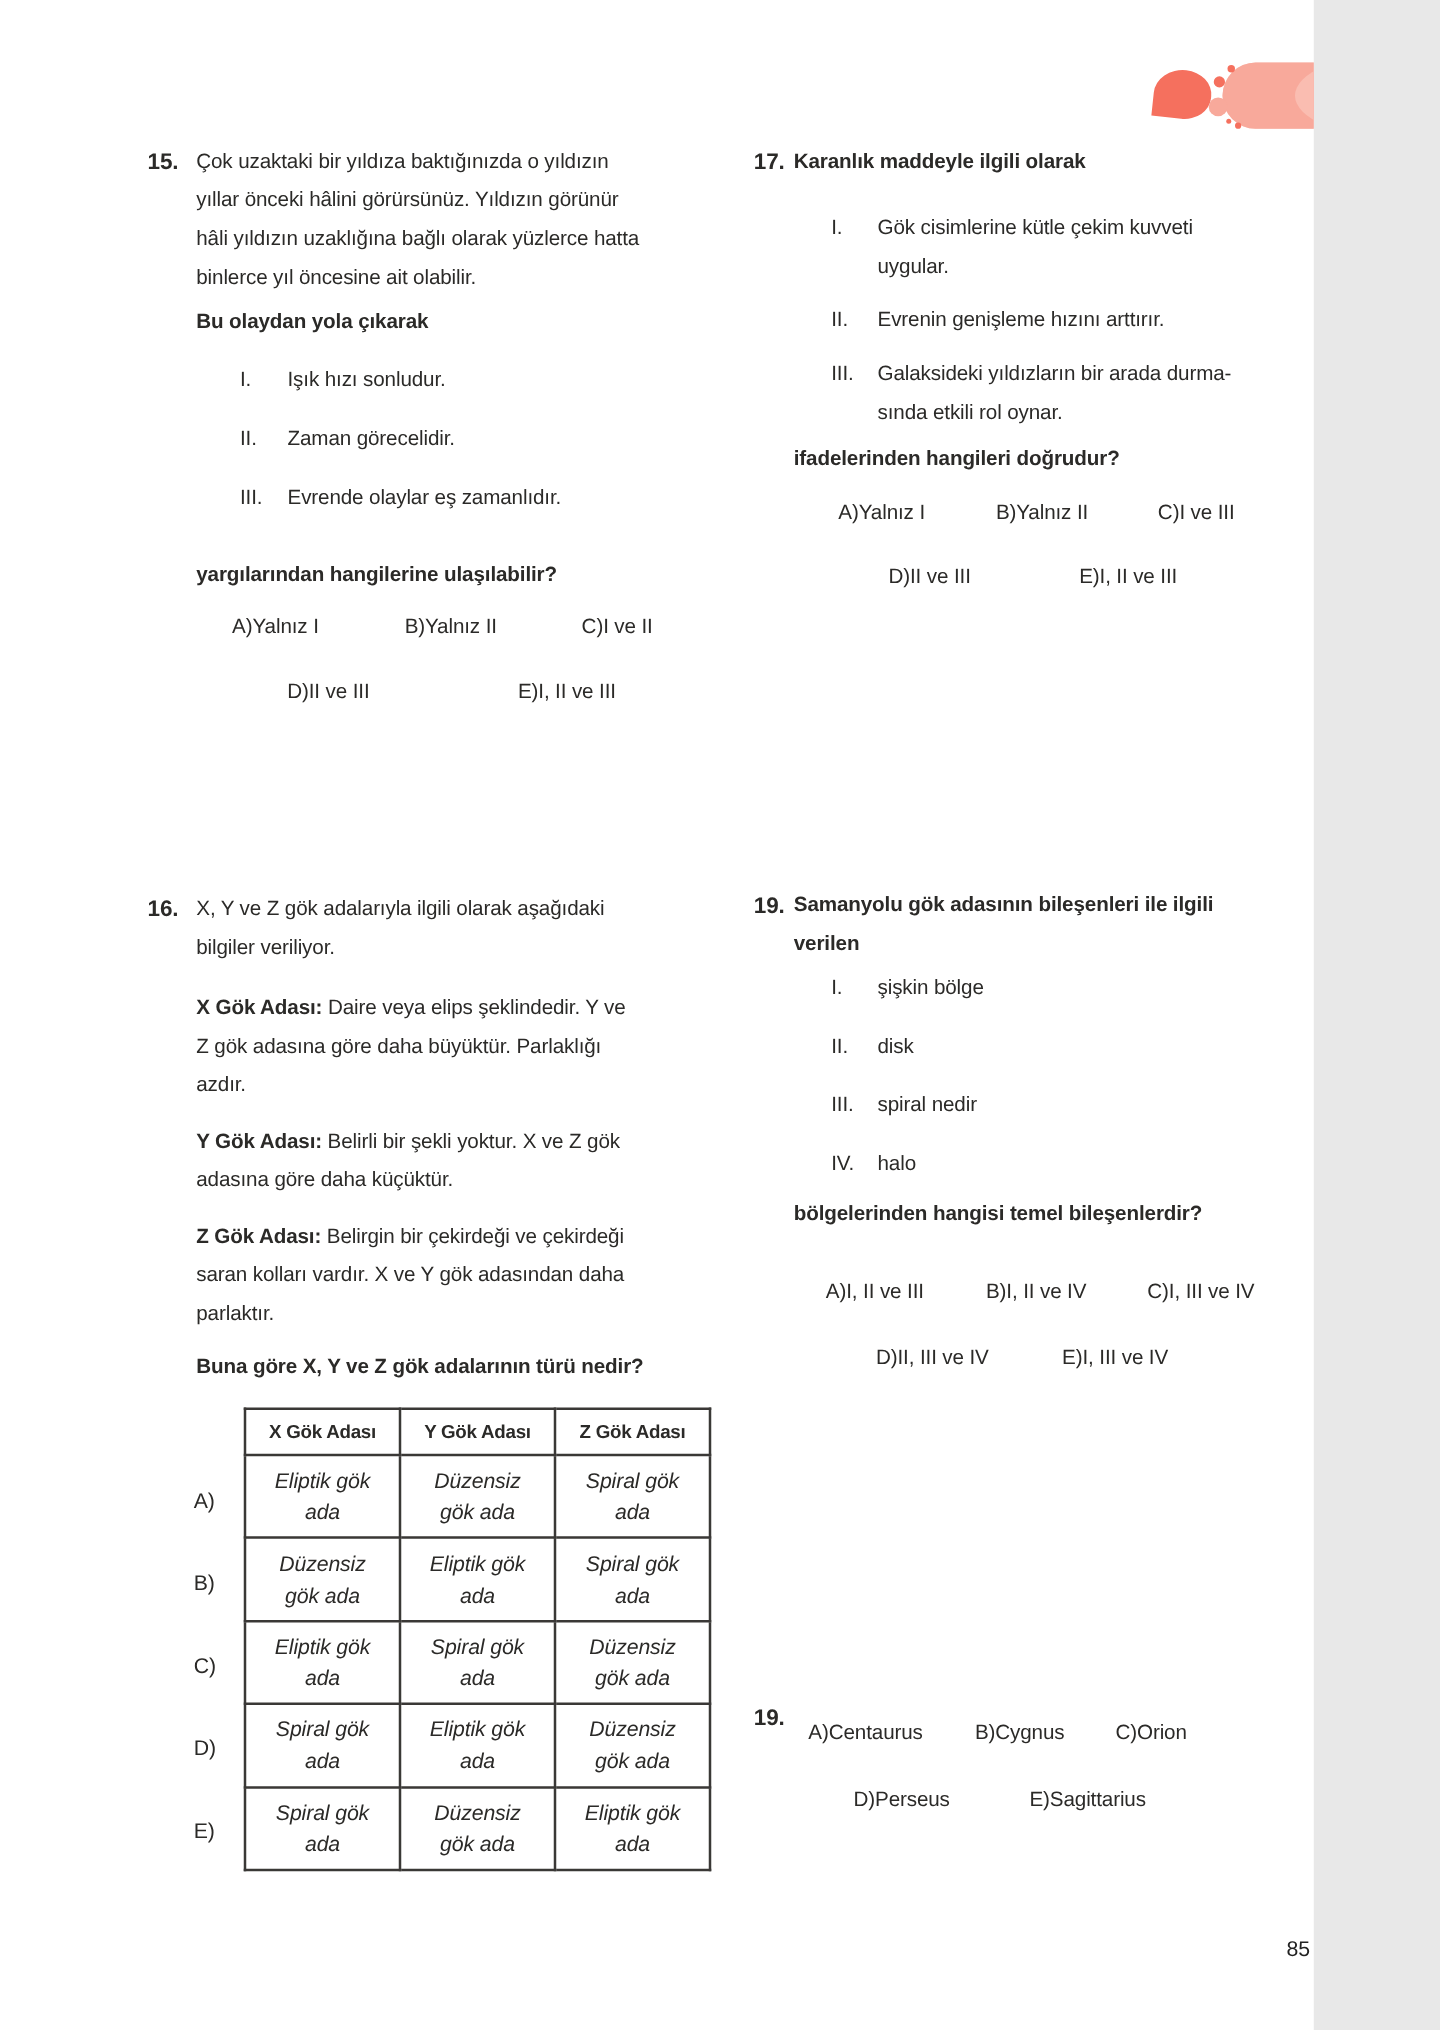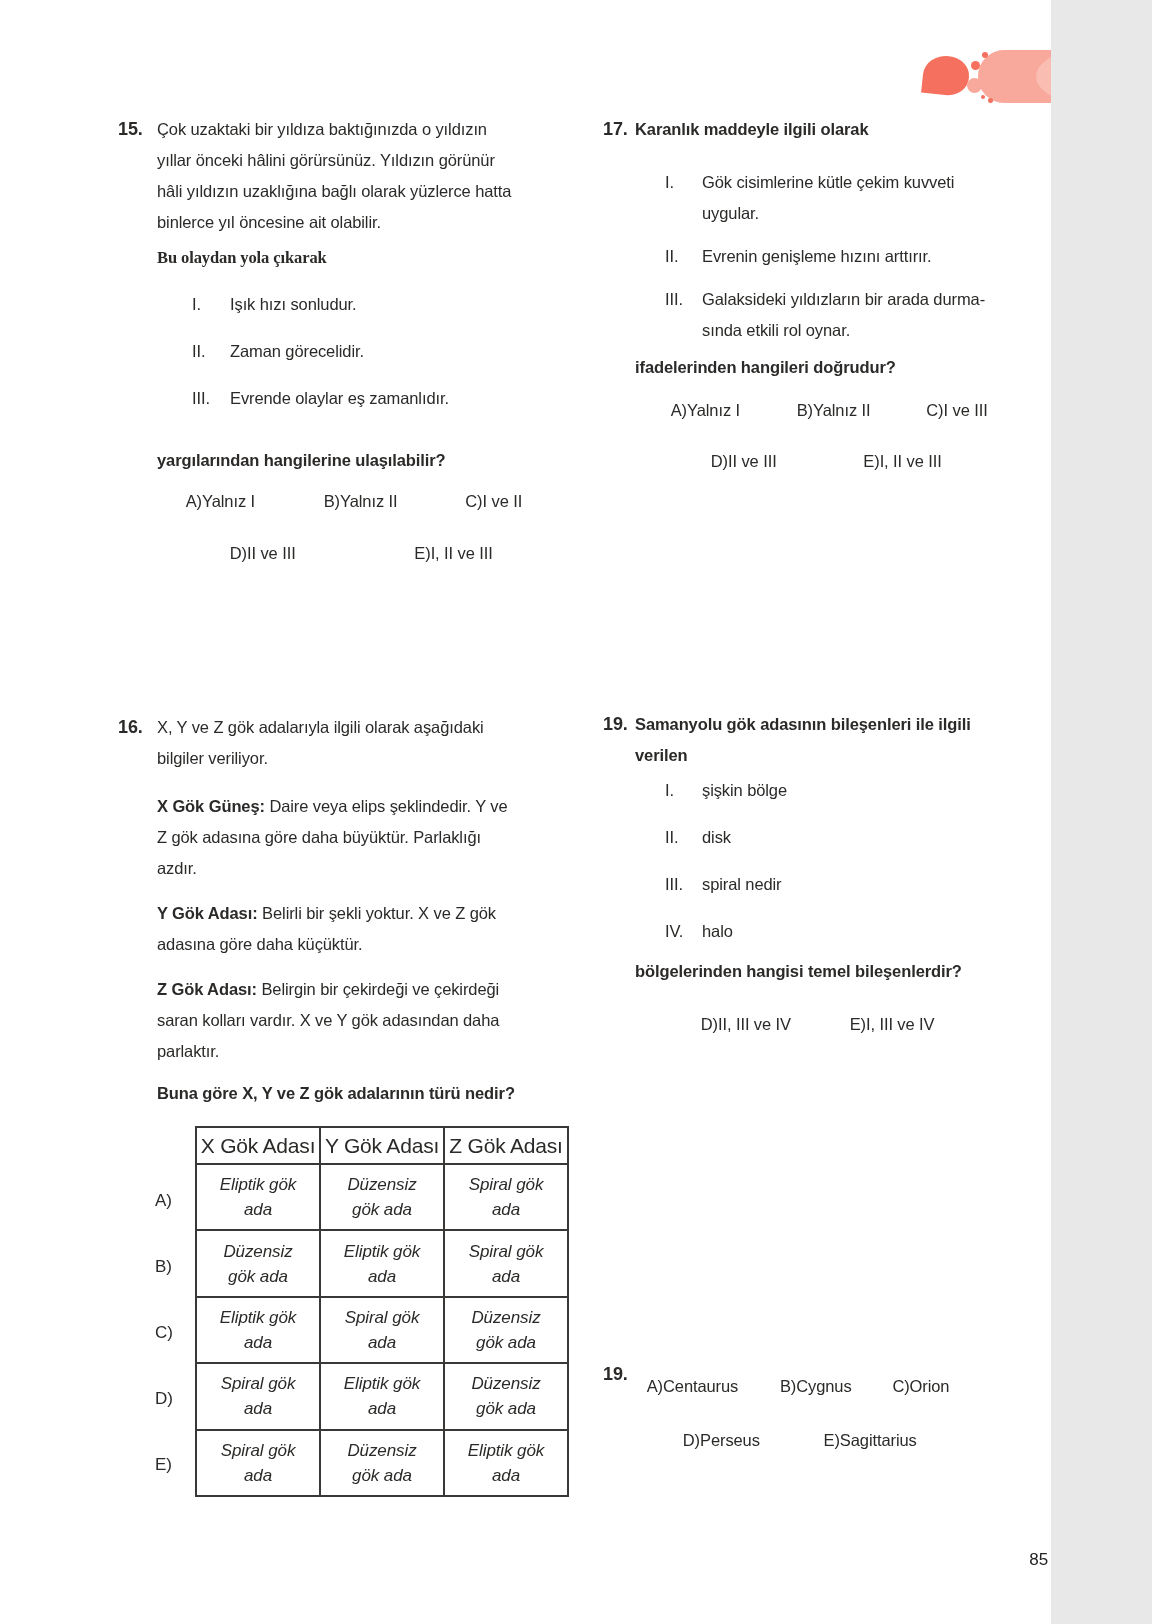--- a/index.html
+++ b/index.html
@@ -31,36 +31,36 @@
   .opts2-17 { margin-top:20px; padding-left:48px; gap:58px; }
   .q18 .ol { min-width:35px; }
   .opts1-18 { margin-top:31px; gap:31px; padding-left:7px; }
   .opts2-18 { margin-top:22px; padding-left:48px; gap:40px; }
   .q19 .ol { min-width:28px; }
   .opts1-19 { margin-top:12px; gap:30px; }
   .opts2-19 { margin-top:23px; padding-left:37px; gap:52px; }
   
   .para1 { margin-top:17px; } .para2 { margin-top:14px; } .para3 { margin-top:14px; }
   .bq16 { margin-top:11px; }
-  .lead15 { margin-top:4px;font-family:Liberation Serif, serif; }
+  .lead15 { margin-top:4px; }
   .bq15 { margin-top:31px; }
   .items17 { margin-top:22px; } .items17 .item + .item { margin-top:12px; }
   .bq17 { margin-top:6px; }
   .items18 { margin-top:4px; }
   .bq18 { margin-top:9px; }
   
   .table-area { display:flex; margin-top:17px; margin-left:-2px; }
   .tlabels { width:40px; padding-top:41px; }
   .tlabel { height:66px; display:flex; align-items:center; font-size:17px; }
   table.gtable { border-collapse:collapse; }
   .gtable th, .gtable td {
     border:2px solid #3a3836; text-align:center; vertical-align:middle;
     white-space:pre-line; width:124px; padding:0 2px;
   }
-  .gtable th { height:37px; font-size:21px; font-weight:400; letter-spacing:-0.2px; }
+  .gtable th { height:37px; font-size:15px; font-weight:700; letter-spacing:-0.2px; }
   .gtable td { height:62px; font-size:17px; line-height:25px; font-weight:400;font-style:italic; }
   
   .decor { position:absolute; left:895px; top:45px; width:257px; height:62px; }
   .band { position:absolute; left:83px; top:5px; width:174px; height:53px;
           background:#FBD2CB; border-radius:28px 0 0 28px; overflow:hidden; }
   .band .e1 { position:absolute; left:-6px; top:-9px; width:150px; height:71px;
               background:#F8A99B; border-radius:50%; }
   .band .e2 { position:absolute; left:58px; top:-7px; width:162px; height:67px;
               background:#FABDB1; border-radius:50%; }
   .drop { position:absolute; left:28px; top:11px; width:46px; height:39px;
@@ -126,21 +126,21 @@
         <span class="opt"><span class="ol">E)</span><span>I, II ve III</span></span>
       </div>
     </div>
   </div>
 
   <div class="q q16" style="left:118px; top:712px;">
     <div class="qnum">16.</div>
     <div class="qc qc-left">
       <p class="body">X, Y ve Z gök adalarıyla ilgili olarak aşağıdaki
 bilgiler veriliyor.</p>
-      <p class="body para1"><span class="plabel">X Gök Güneş:</span><span> Daire veya elips şeklindedir. Y ve
+      <p class="body para1"><span class="plabel">X Gök Adası:</span><span> Daire veya elips şeklindedir. Y ve
 Z gök adasına göre daha büyüktür. Parlaklığı
 azdır.</span></p>
       <p class="body para2"><span class="plabel">Y Gök Adası:</span><span> Belirli bir şekli yoktur. X ve Z gök
 adasına göre daha küçüktür.</span></p>
       <p class="body para3"><span class="plabel">Z Gök Adası:</span><span> Belirgin bir çekirdeği ve çekirdeği
 saran kolları vardır. X ve Y gök adasından daha
 parlaktır.</span></p>
       <div class="boldline bq16">Buna göre X, Y ve Z gök adalarının türü nedir?</div>
       <div class="table-area">
         <div class="tlabels">
@@ -234,20 +234,25 @@
     <div class="qc qc-right">
       <div class="boldline">Samanyolu gök adasının bileşenleri ile ilgili
 verilen</div>
       <div class="items items18">
         <div class="item"><span class="rn">I.</span><span>şişkin bölge</span></div>
         <div class="item"><span class="rn">II.</span><span>disk</span></div>
         <div class="item"><span class="rn">III.</span><span>spiral nedir</span></div>
         <div class="item"><span class="rn">IV.</span><span>halo</span></div>
       </div>
       <div class="boldline bq18">bölgelerinden hangisi temel bileşenlerdir?</div>
+      <div class="opts opts1-18">
+        <span class="opt"><span class="ol">A)</span><span>I, II ve III</span></span>
+        <span class="opt"><span class="ol">B)</span><span>I, II ve IV</span></span>
+        <span class="opt"><span class="ol">C)</span><span>I, III ve IV</span></span>
+      </div>
       <div class="opts opts2-18">
         <span class="opt"><span class="ol">D)</span><span>II, III ve IV</span></span>
         <span class="opt"><span class="ol">E)</span><span>I, III ve IV</span></span>
       </div>
     </div>
   </div>
 
   <div class="q q-right q19" style="left:603px; top:1359px;">
     <div class="qnum">19.</div>
     <div class="qc qc-right">

